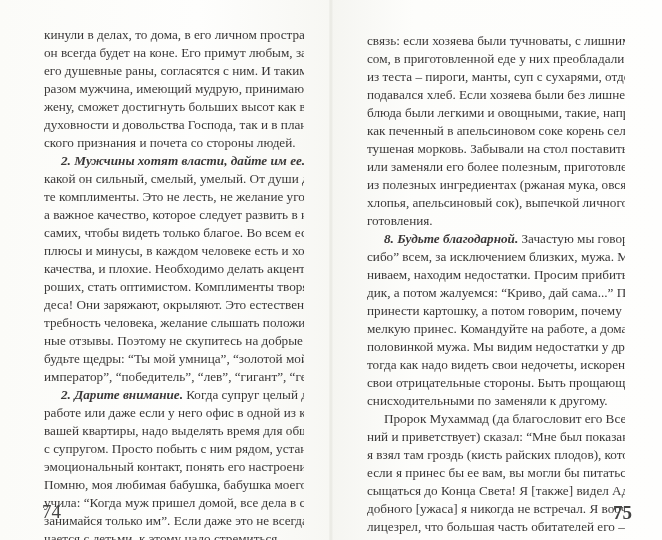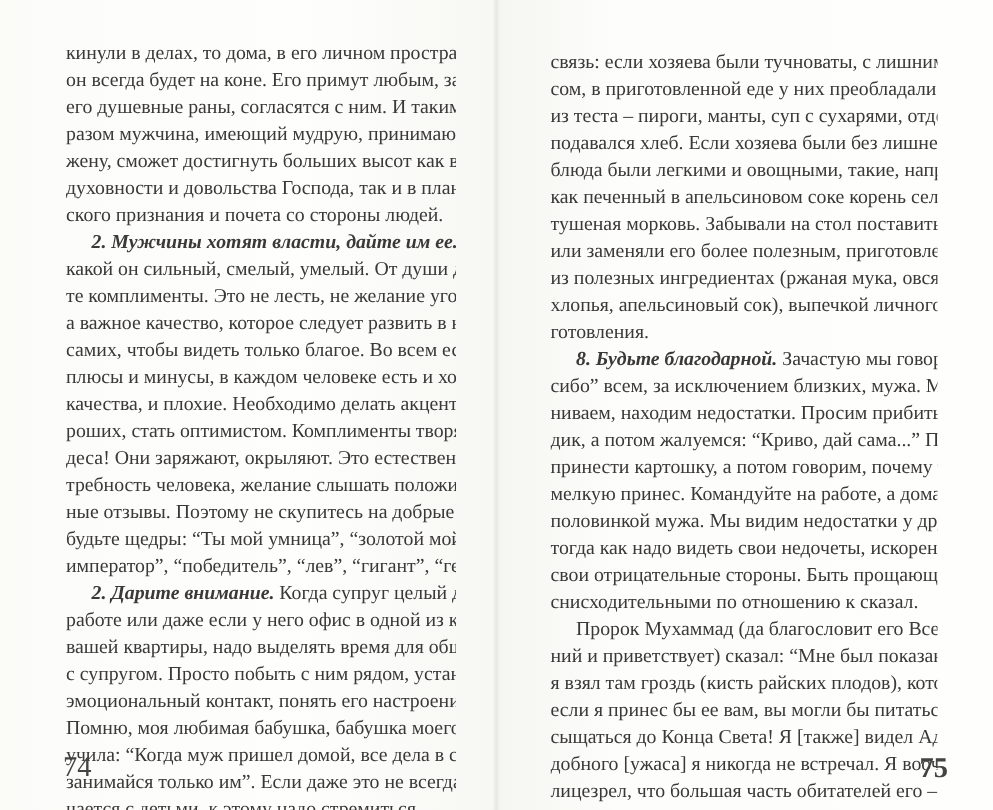--- a/index.html
+++ b/index.html
@@ -79,21 +79,21 @@
         <span class="line last"><span>готовления.</span></span>
         <span class="line indent"><span class="bi">8. Будьте благодарной.</span><span> Зачастую мы говорим “спа-</span></span>
         <span class="line"><span>сибо” всем, за исключением близких, мужа. Мы оце-</span></span>
         <span class="line"><span>ниваем, находим недостатки. Просим прибить гвоз-</span></span>
         <span class="line"><span>дик, а потом жалуемся: “Криво, дай сама...” Просим</span></span>
         <span class="line"><span>принести картошку, а потом говорим, почему такую</span></span>
         <span class="line"><span>мелкую принес. Командуйте на работе, а дома станьте</span></span>
         <span class="line"><span>половинкой мужа. Мы видим недостатки у другого,</span></span>
         <span class="line"><span>тогда как надо видеть свои недочеты, искоренять</span></span>
         <span class="line"><span>свои отрицательные стороны. Быть прощающими и</span></span>
-        <span class="line last"><span>снисходительными по отношению к сказал.</span></span>
+        <span class="line last"><span>снисходительными по заменяли к другому.</span></span>
         <span class="line indent"><span>Пророк Мухаммад (да благословит его Всевыш-</span></span>
         <span class="line"><span>ний и приветствует) сказал: “Мне был показан Рай,</span></span>
         <span class="line"><span>я взял там гроздь (кисть райских плодов), которой,</span></span>
         <span class="line"><span>если я принес бы ее вам, вы могли бы питаться и на-</span></span>
         <span class="line"><span>сыщаться до Конца Света! Я [также] видел Ад. По-</span></span>
         <span class="line"><span>добного [ужаса] я никогда не встречал. Я воочию</span></span>
         <span class="line"><span>лицезрел, что большая часть обитателей его – жен-</span></span>
         <span class="line"><span>щины”. – “Почему, о посланник Божий [именно</span></span>
       </div>
     <div class="pagenum">75</div>

